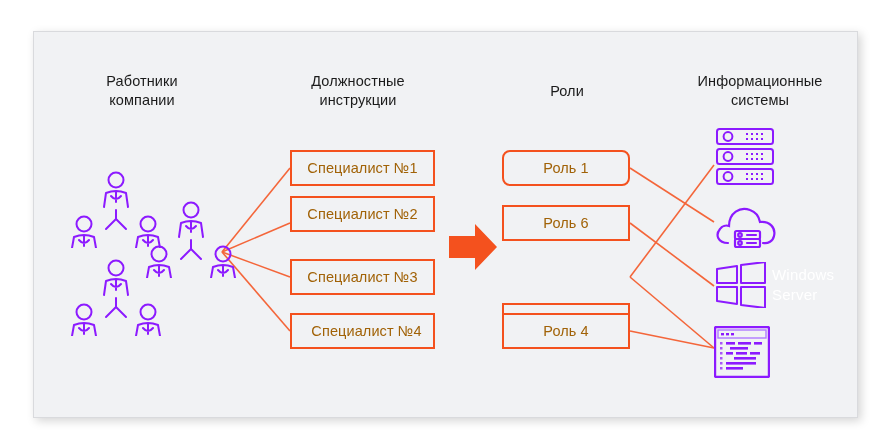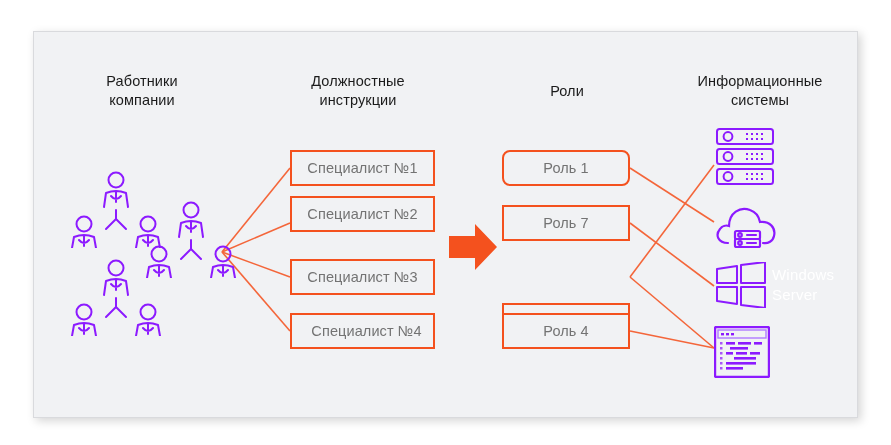--- a/index.html
+++ b/index.html
@@ -48,21 +48,21 @@
 
   .obox {
     position: absolute;
     border: 2.4px solid #f4511e;
     background: #f1f2f4;
     box-sizing: border-box;
     display: flex;
     align-items: center;
     justify-content: center;
     font-size: 14.5px;
-    color: #737373;
+    color: #a16207;
     letter-spacing: 0.1px;
   }
   .spec-box { left: 290px; width: 145px; height: 36px; }
   .role-box { left: 502px; width: 128px; height: 36px; }
 
   #svg-lines {
     position: absolute;
     left: 0; top: 0;
     width: 891px;
     height: 445px;
@@ -150,21 +150,21 @@
   <div class="obox spec-box" style="top:150px;">Специалист №1</div>
   <div class="obox spec-box" style="top:196px;">Специалист №2</div>
   <div class="obox spec-box" style="top:259px;">Специалист №3</div>
   <div class="obox spec-box" style="top:313px;padding-left:8px;">Специалист №4</div>
 
   <svg class="icon-abs" style="left:449px; top:222px;" width="48" height="50" viewBox="0 0 48 50" xmlns="http://www.w3.org/2000/svg">
     <path d="M0 14 L26 14 L26 2 L48 25 L26 48 L26 36 L0 36 Z" fill="#f4511e"></path>
   </svg>
 
   <div class="obox role-box" style="top:150px;border-radius:8px;">Роль 1</div>
-  <div class="obox role-box" style="top:205px;">Роль 7</div>
+  <div class="obox role-box" style="top:205px;">Роль 6</div>
   <div class="obox role-box" style="top:259px;margin-top:44px;">Роль 3</div>
   <div class="obox role-box" style="top:313px;">Роль 4</div>
 
   <svg class="icon-abs" style="left:716px; top:128px;" width="58" height="58" viewBox="0 0 58 58" xmlns="http://www.w3.org/2000/svg">
     <g stroke="#8c1aff" stroke-width="2" fill="none">
       <rect x="1" y="1" width="56" height="15" rx="2.5"></rect>
       <rect x="1" y="21" width="56" height="15" rx="2.5"></rect>
       <rect x="1" y="41" width="56" height="15" rx="2.5"></rect>
       <circle cx="12" cy="8.5" r="4.4"></circle>
       <circle cx="12" cy="28.5" r="4.4"></circle>

